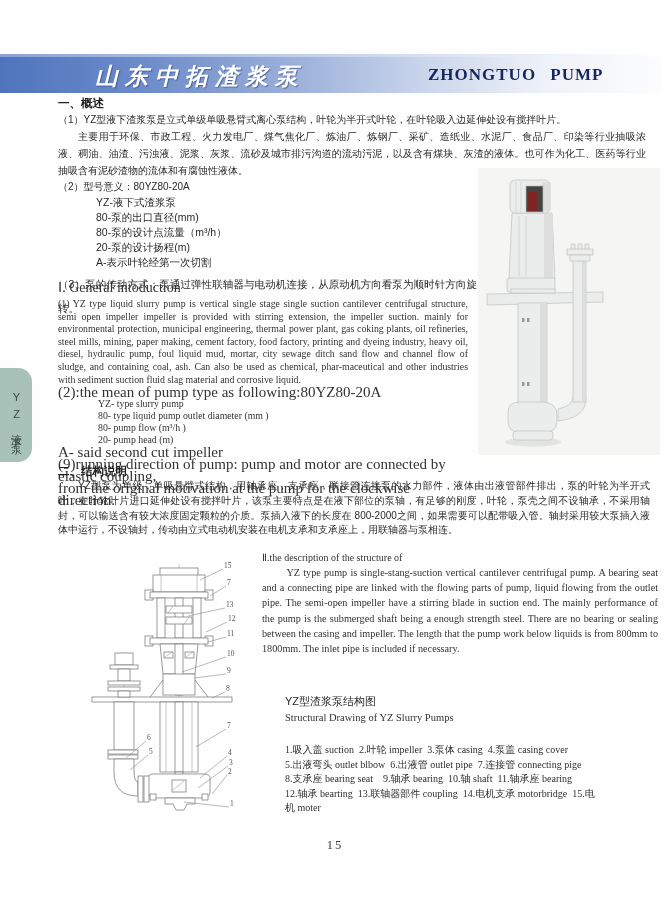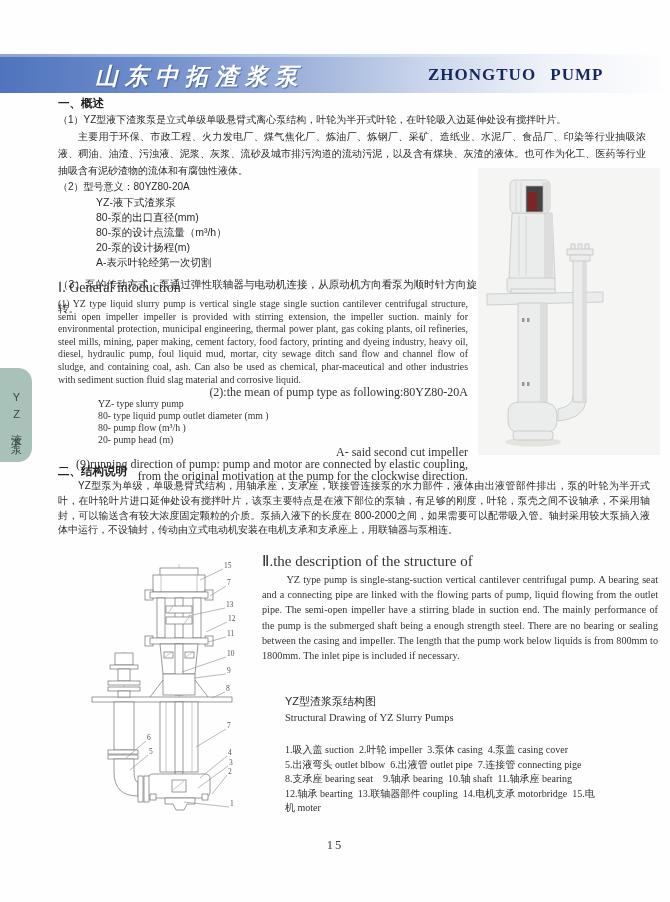--- a/index.html
+++ b/index.html
@@ -25,27 +25,27 @@
   .h-cn{font-size:11.5px;font-weight:bold;color:#222;}
   .p-cn{font-size:10px;line-height:17px;text-align:justify;color:#2a2a2a;margin:0;}
   .indent2{text-indent:2em;}
   #sec-overview{left:58px;top:96px;width:588px;}
   #sec-model{left:58px;top:178px;width:420px;}
   .model-item{font-size:10.5px;line-height:15px;margin-left:38px;color:#2a2a2a;}
   .p3-cn{font-size:10.6px;line-height:24px;margin-top:2px;color:#2a2a2a;}
   #sec-en-intro{left:58px;top:279px;width:410px;font-family:"Liberation Serif",serif;}
   .h-en{font-size:14px;color:#333;margin-bottom:2px;}
   .p-en{font-size:9.8px;line-height:12.6px;text-align:justify;color:#333;margin:0;}
-  .en-line{font-size:12px;line-height:12px;color:#333;text-align:right;}
+  .en-line{font-size:15px;line-height:12px;color:#333;}
   .en-model-item{font-size:9.8px;line-height:12px;margin-left:40px;color:#333;}
   #sec-structure{left:58px;top:464px;width:592px;}
   #sec-structure .p-cn{line-height:14.8px;}
   #sec-en-structure{left:262px;top:552px;width:396px;font-family:"Liberation Serif",serif;}
   #sec-en-structure .p-en{font-size:10.2px;line-height:15.2px;text-indent:2.4em;}
-  #sec-en-structure .h-en{font-size:15px;}
+  #sec-en-structure .h-en{font-size:10px;}
   #sec-caption{left:285px;top:694px;width:372px;}
   .cap-cn{font-size:11px;color:#2a2a2a;margin-bottom:3px;}
   .cap-en{font-size:10.5px;color:#333;font-family:"Liberation Serif",serif;margin-bottom:20px;}
   .parts-line{font-size:10px;line-height:14.5px;color:#2f2f2f;white-space:pre-wrap;
           font-family:"Liberation Serif",serif;}
   
   #photo{position:absolute;left:478px;top:168px;width:182px;height:287px;}
   #drawing{position:absolute;left:60px;top:552px;width:200px;height:312px;}
   #drawing svg{position:absolute;left:0;top:0;}
   #callout-layer{position:absolute;left:0;top:0;width:200px;height:312px;}

